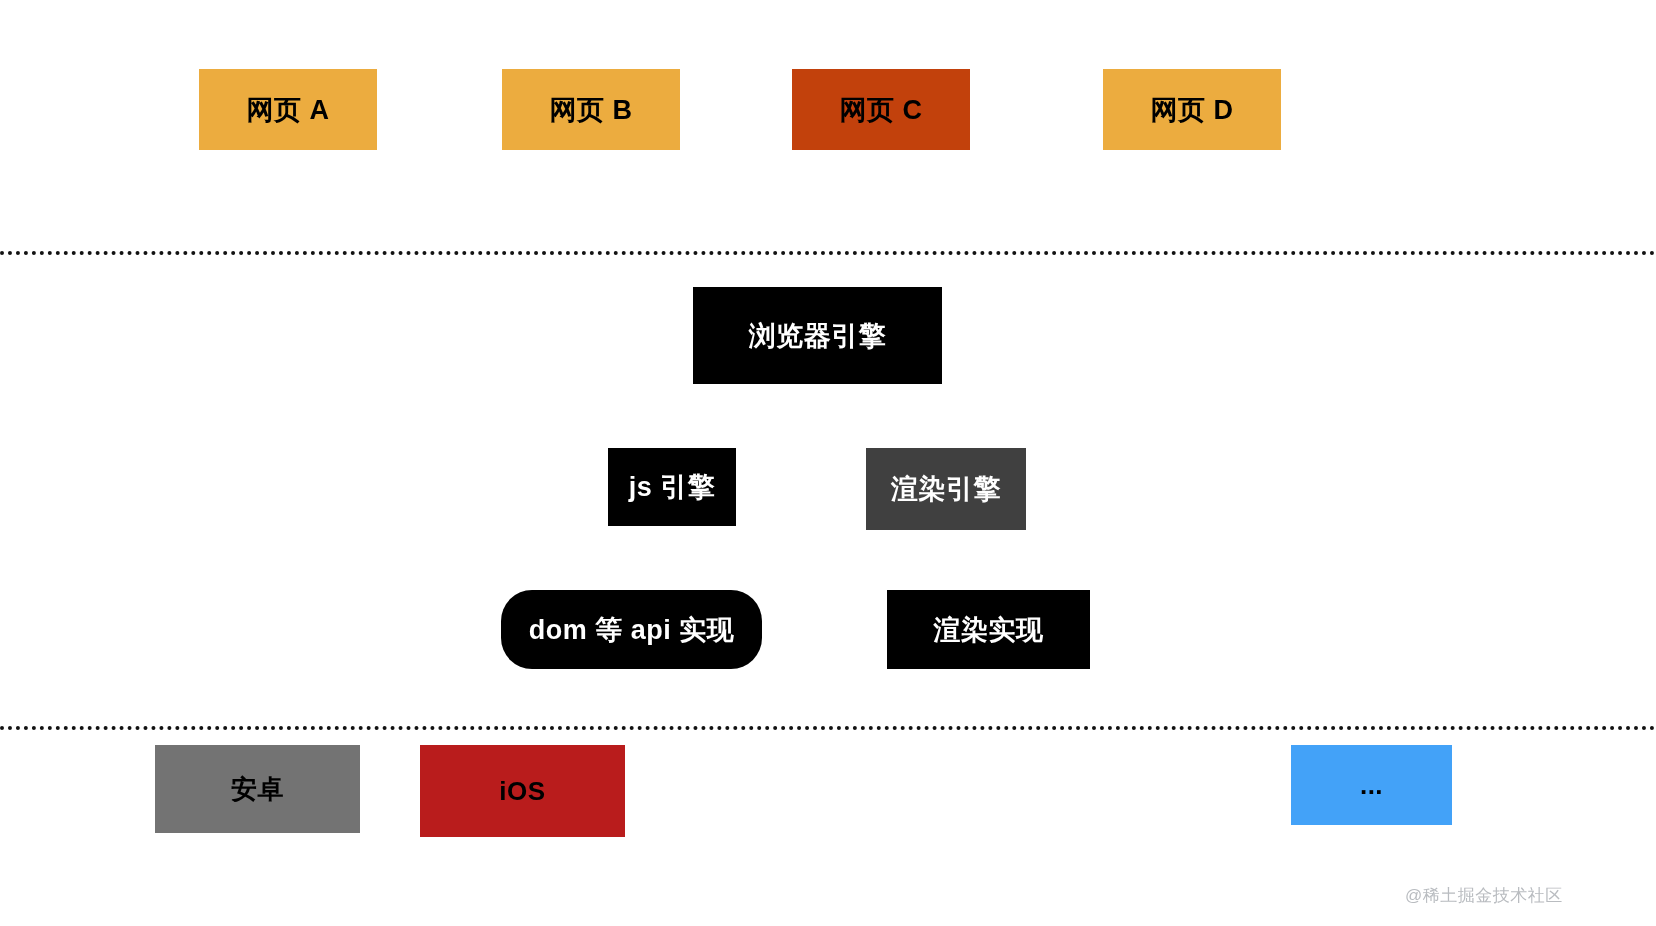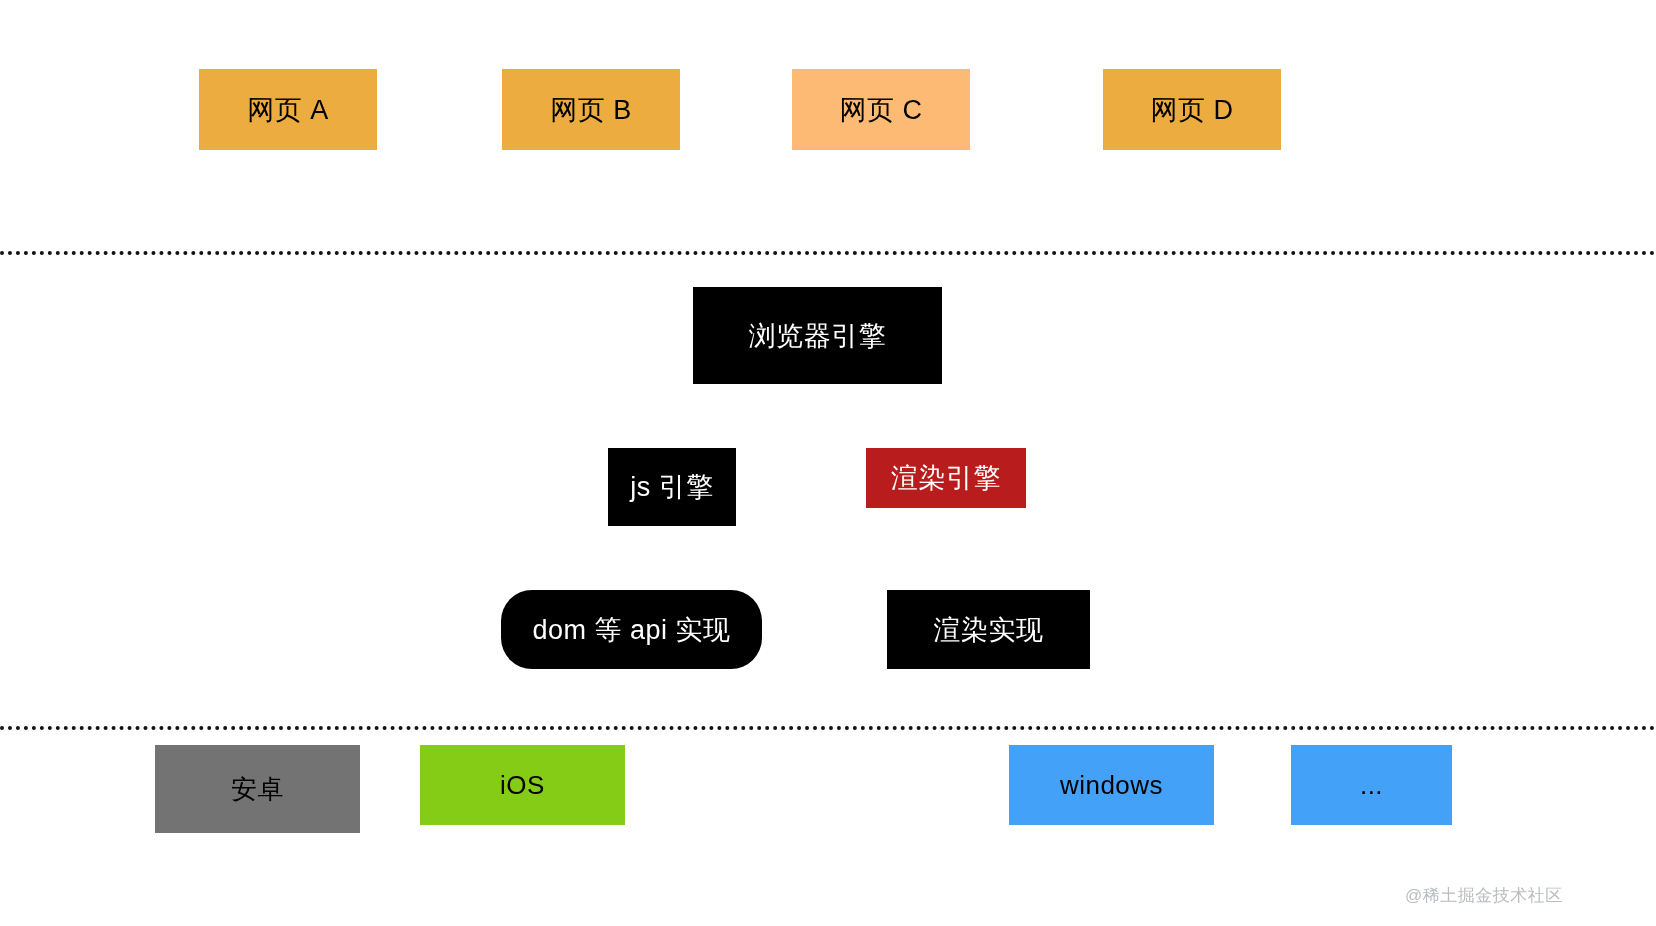--- a/index.html
+++ b/index.html
@@ -16,21 +16,21 @@
     height: 926px;
     background: #ffffff;
     overflow: hidden;
   }
   .box {
     position: absolute;
     display: flex;
     align-items: center;
     justify-content: center;
     box-sizing: border-box;
-    font-weight: normal;
+    font-weight: bold;
     letter-spacing: 0.5px;
     white-space: nowrap;
   }
   .box-page {
     background: #ecac3f;
     color: #000000;
     font-size: 27px;
   }
   .box-engine {
     background: #000000;
@@ -58,33 +58,32 @@
     letter-spacing: 0.5px;
   }
 </style>
 </head>
 <body>
 
 <div id="canvas" style="background: rgb(255, 255, 255);">
 
   <div class="box box-page" style="left: 199px; top: 69px; width: 178px; height: 81px; background: rgb(236, 172, 63);">网页 A</div>
   <div class="box box-page" style="left: 502px; top: 69px; width: 178px; height: 81px; background: rgb(236, 172, 63);">网页 B</div>
-  <div class="box box-page" style="left: 792px; top: 69px; width: 178px; height: 81px; background: #fdba74;">网页 C</div>
+  <div class="box box-page" style="left: 792px; top: 69px; width: 178px; height: 81px; background: #c2410c;">网页 C</div>
   <div class="box box-page" style="left: 1103px; top: 69px; width: 178px; height: 81px; background: rgb(236, 172, 63);">网页 D</div>
 
   <div class="divider" style="top: 251px; border-top-color: rgb(18, 18, 18);"></div>
 
   <div class="box box-engine" style="left: 693px; top: 287px; width: 249px; height: 97px; background: rgb(0, 0, 0);">浏览器引擎</div>
   <div class="box box-engine" style="left: 608px; top: 448px; width: 128px; height: 78px; background: rgb(0, 0, 0);">js 引擎</div>
-  <div class="box box-engine" style="left: 866px; top: 448px; width: 160px; height: 60px; background: #b91c1c;">渲染引擎</div>
+  <div class="box box-engine" style="left: 866px; top: 448px; width: 160px; height: 82px; background: #404040;">渲染引擎</div>
   <div class="box box-engine" style="left: 501px; top: 590px; width: 261px; height: 79px; background: rgb(0, 0, 0); border-radius: 31px;">dom 等 api 实现</div>
   <div class="box box-engine" style="left: 887px; top: 590px; width: 203px; height: 79px; background: rgb(0, 0, 0);">渲染实现</div>
 
   <div class="divider" style="top: 726px; border-top-color: rgb(18, 18, 18);"></div>
 
   <div class="box box-os" style="left: 155px; top: 745px; width: 205px; height: 88px; background: #737373;">安卓</div>
-  <div class="box box-os" style="left: 420px; top: 745px; width: 205px; height: 80px; background: #84cc16;">iOS</div>
-  <div class="box box-os" style="left: 1009px; top: 745px; width: 205px; height: 80px; background: rgb(67, 162, 248);">windows</div>
+  <div class="box box-os" style="left: 420px; top: 745px; width: 205px; height: 92px; background: #b91c1c;">iOS</div>
   <div class="box box-os" style="left: 1291px; top: 745px; width: 161px; height: 80px; background: rgb(67, 162, 248);">...</div>
 
   <div class="watermark" style="left: 1405px; top: 884px; color: rgb(185, 188, 192);">@稀土掘金技术社区</div>
 
 </div>
 
 </body></html>

